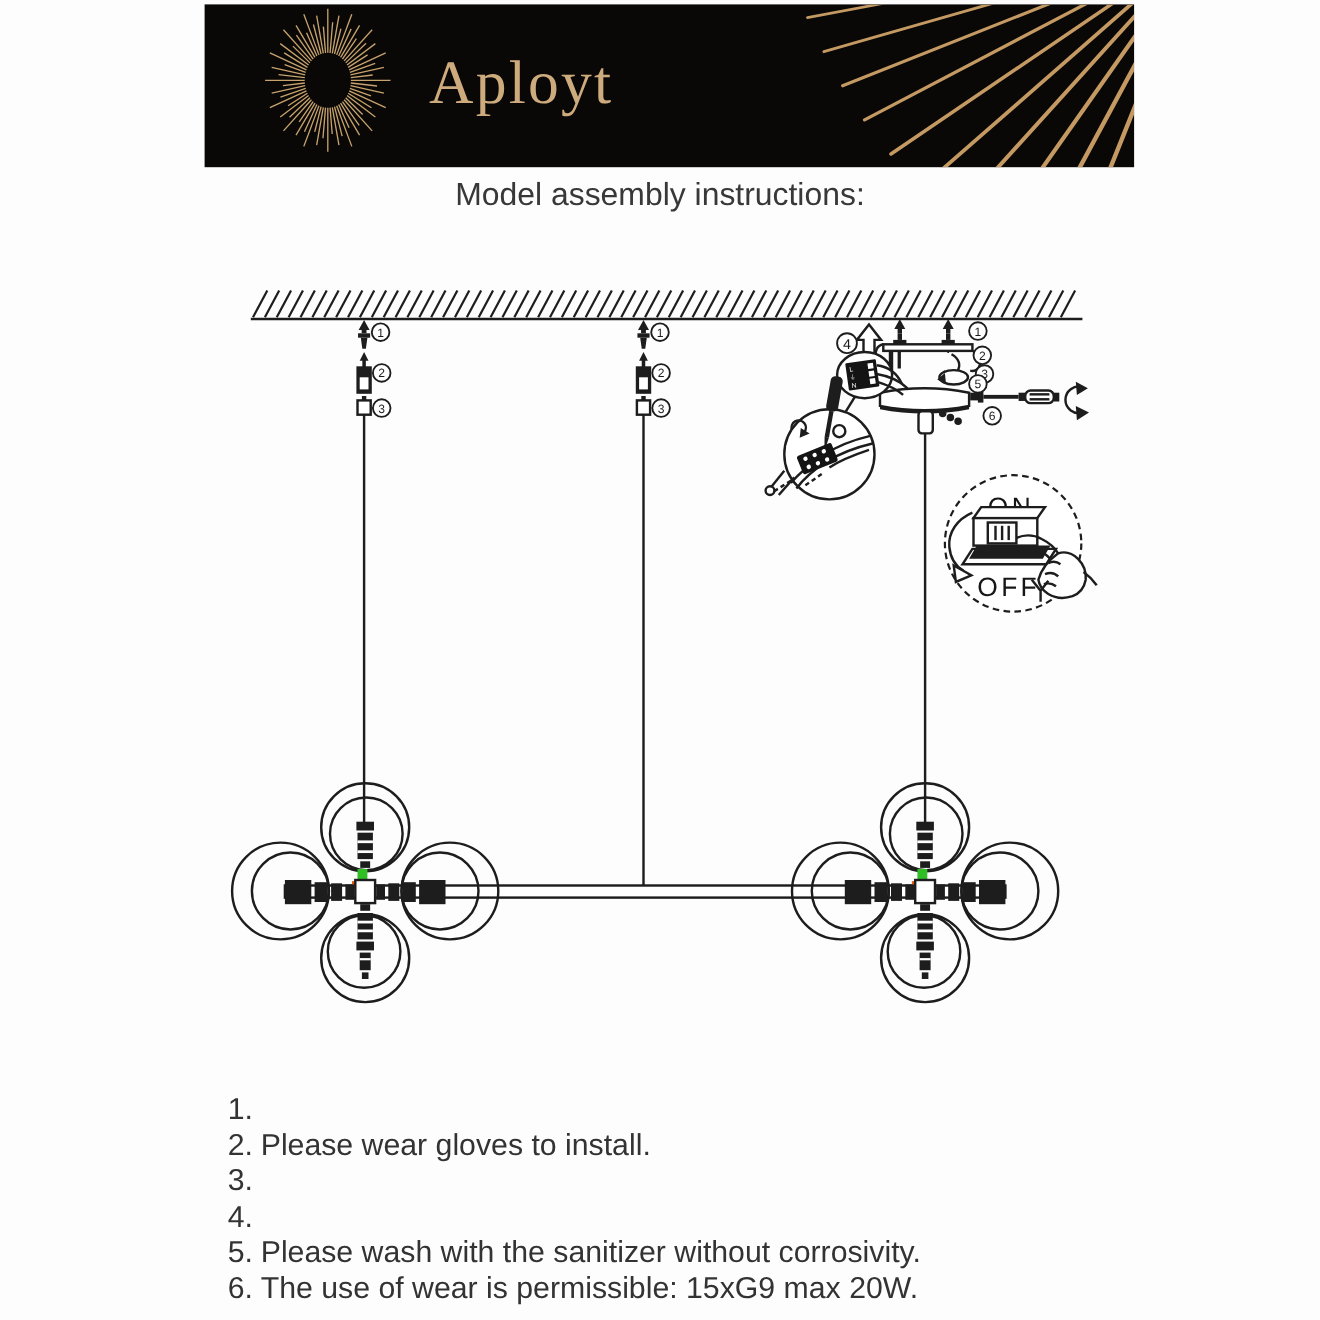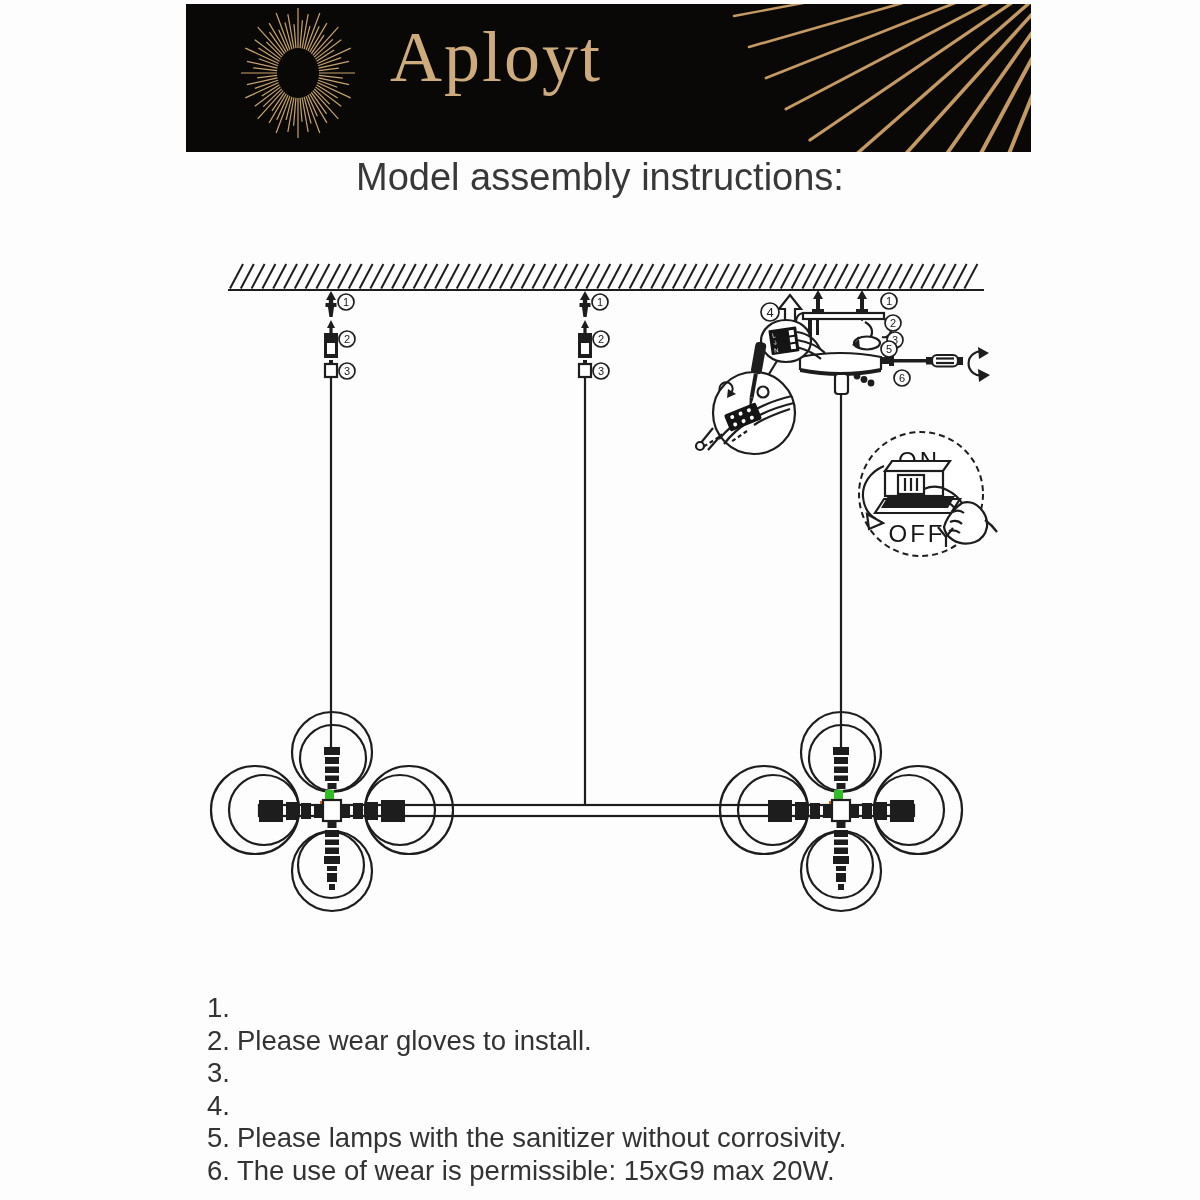--- a/index.html
+++ b/index.html
@@ -8,25 +8,25 @@
     --gold:#c7a36d;
     --gold-text:#cdab7c;
     --txt:#383838;
   }
   html,body{margin:0;padding:0;background:#ffffff;}
   .page{position:relative;width:1200px;height:1200px;background:#fdfdfd;overflow:hidden;
         font-family:"Liberation Sans",sans-serif;}
   
   .banner{position:absolute;left:186px;top:4px;width:845px;height:148px;background:var(--banner);overflow:hidden;}
   .banner svg{position:absolute;left:0;top:0;}
-  .brand{position:absolute;left:204px;top:12px;font-family:"Liberation Serif",serif;
-         font-size:72px;font-weight:400;letter-spacing:2px;color:var(--gold-text);}
+  .brand{position:absolute;left:204px;top:40px;font-family:"Liberation Serif",serif;
+         font-size:56px;font-weight:400;letter-spacing:2px;color:var(--gold-text);}
   
   .title-block{position:absolute;left:0;top:160px;width:1200px;text-align:center;color:var(--txt);}
-  .title-line{font-size:38px;line-height:35px;}
+  .title-line{font-size:29px;line-height:35px;}
   
   .diagram{position:absolute;left:0;top:0;}
   .ln{stroke:var(--ink);fill:none;stroke-width:2.2px;}
   .fl{fill:var(--ink);stroke:none;}
   .wh{fill:#ffffff;stroke:var(--ink);stroke-width:2.2px;}
   .cnum-c{fill:#ffffff;stroke:var(--ink);stroke-width:1.7px;}
   .cnum-t{font-family:"Liberation Sans",sans-serif;font-size:11px;fill:var(--ink);text-anchor:middle;}
   .cnum-t.big{font-size:13px;}
   .term-t{font-family:"Liberation Sans",sans-serif;font-size:6px;fill:#ffffff;text-anchor:start;}
   .sw-t{font-family:"Liberation Sans",sans-serif;font-size:24px;letter-spacing:3px;fill:#161616;text-anchor:middle;}
@@ -483,21 +483,21 @@
         <span class="itxt">Please wear gloves to install.</span>
       </li>
     <li>
         <span class="inum">3.</span>
       </li>
     <li>
         <span class="inum">4.</span>
       </li>
     <li>
         <span class="inum">5.</span>
-        <span class="itxt">Please lamps with the sanitizer without corrosivity.</span>
+        <span class="itxt">Please wash with the sanitizer without corrosivity.</span>
       </li>
     <li>
         <span class="inum">6.</span>
         <span class="itxt">The use of wear is permissible: 15xG9 max 20W.</span>
       </li>
   </ol>
 
 </div>
 
 </body></html>

